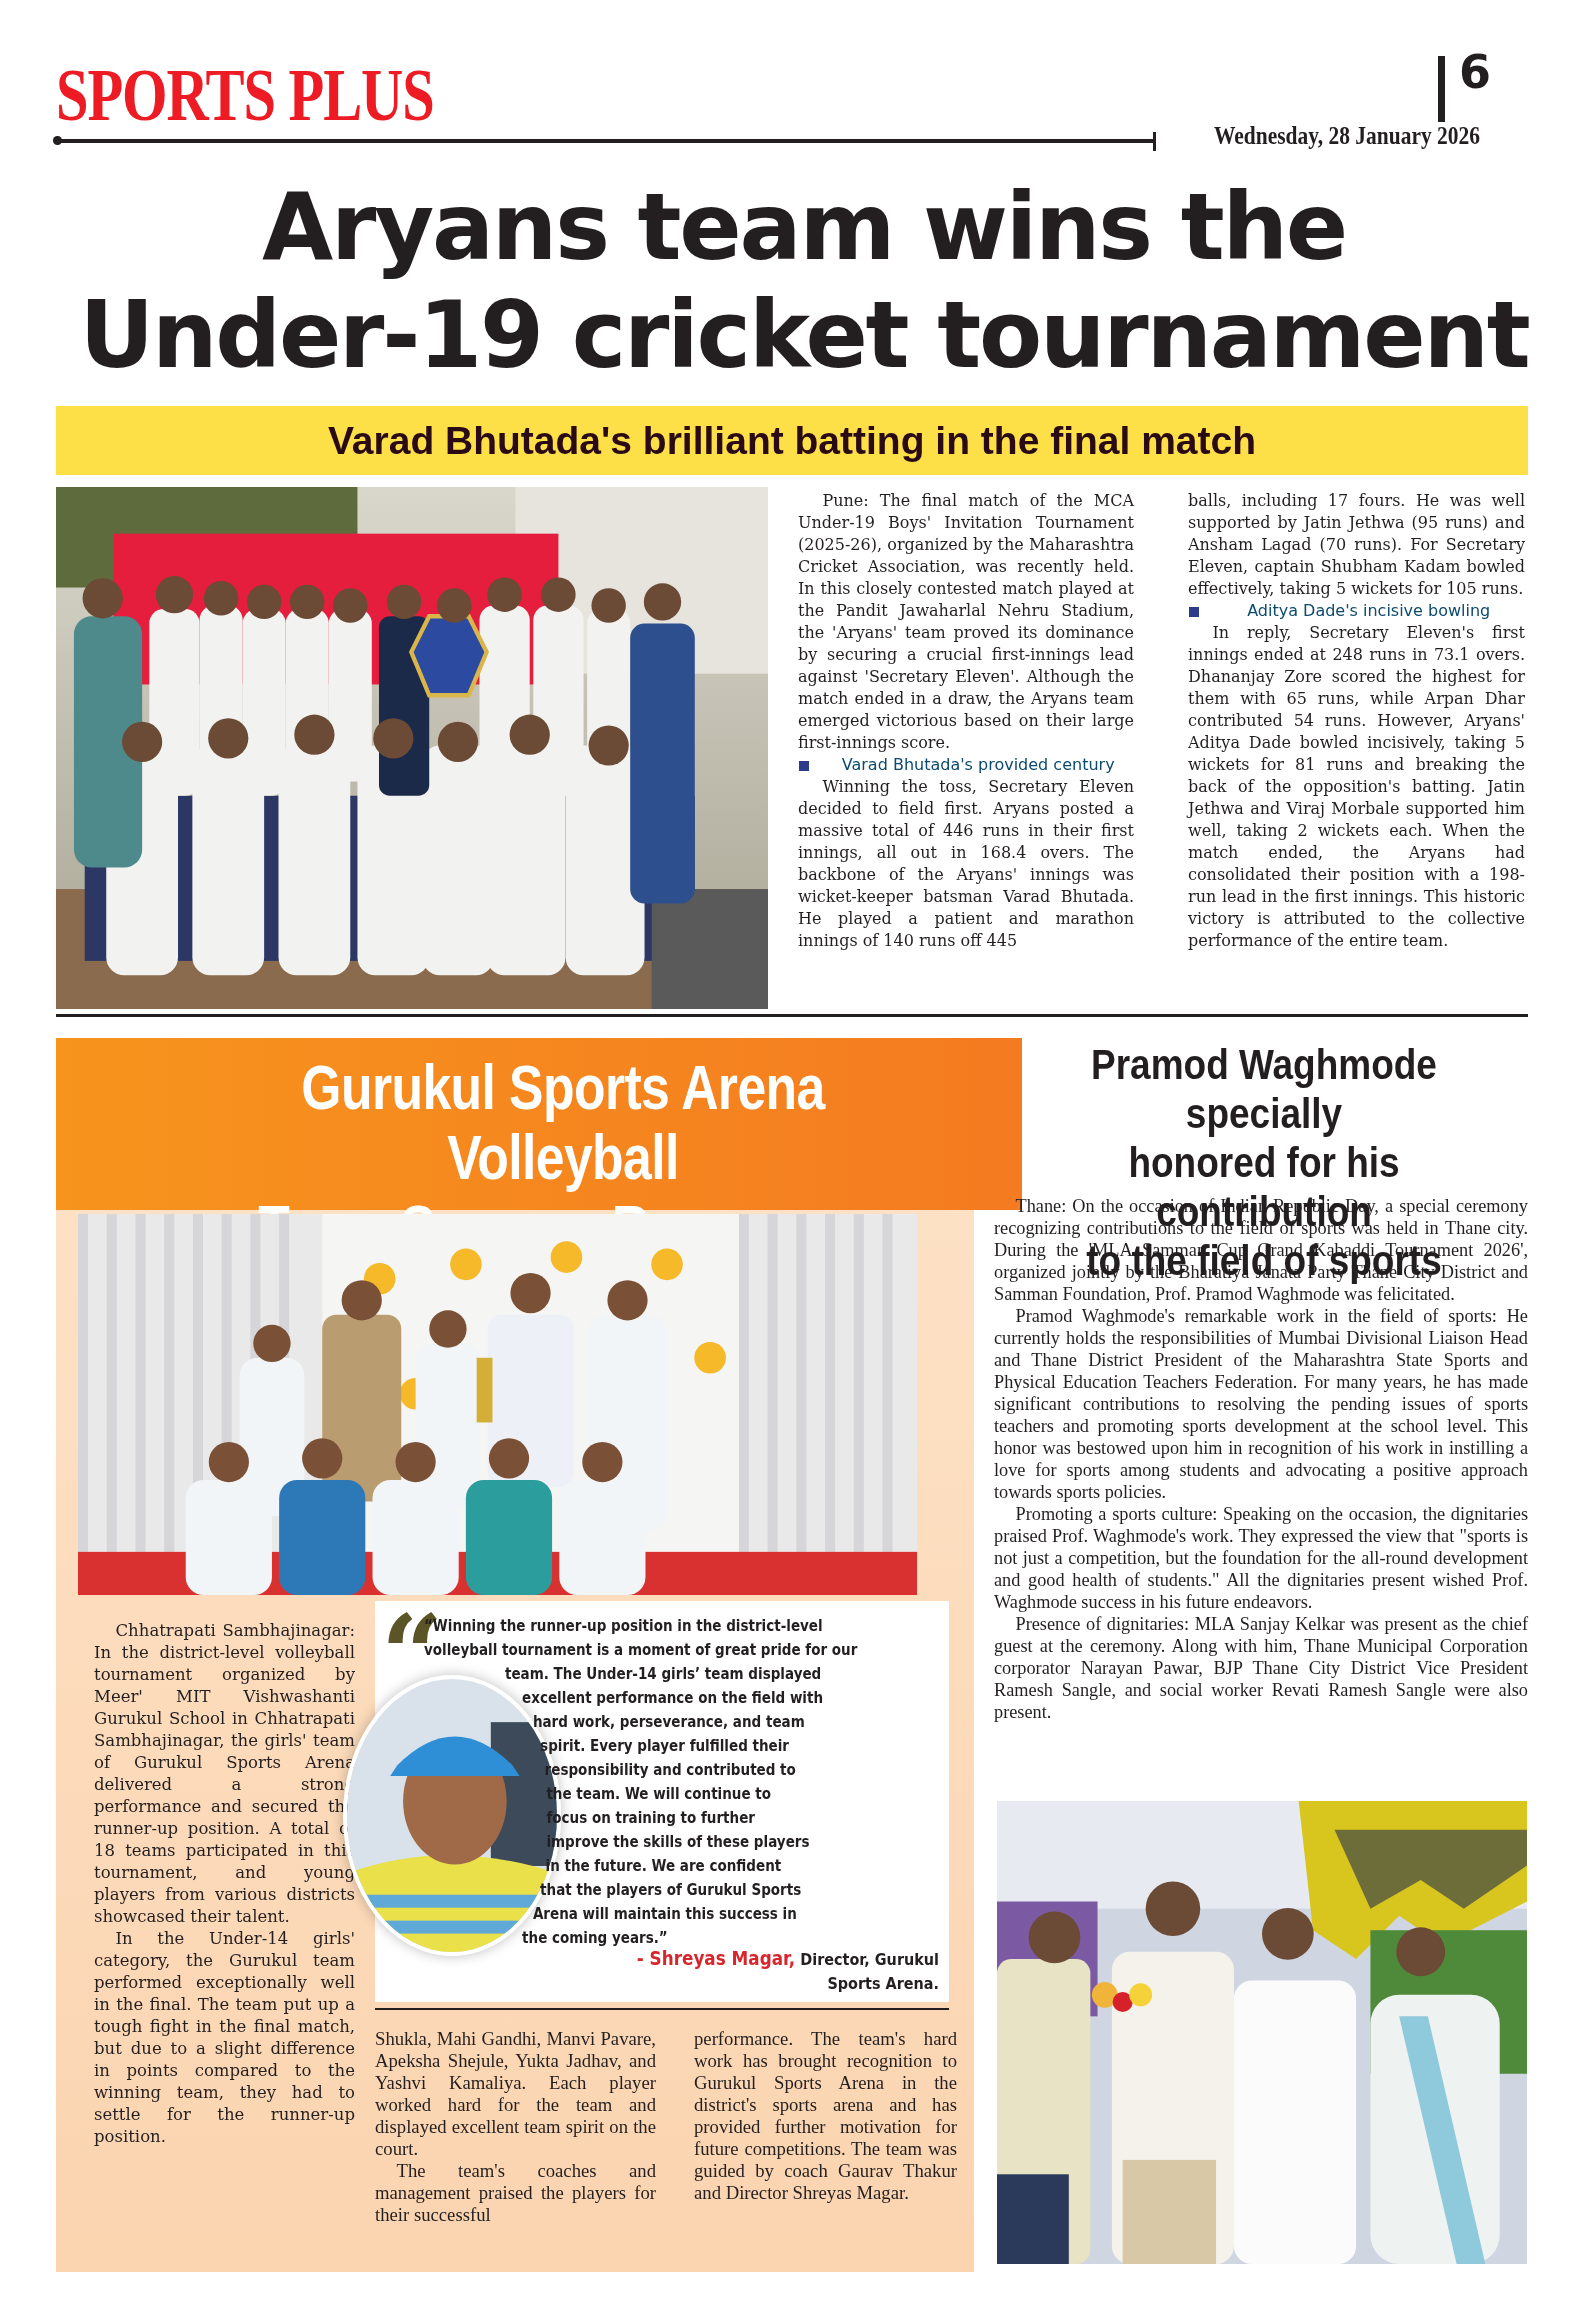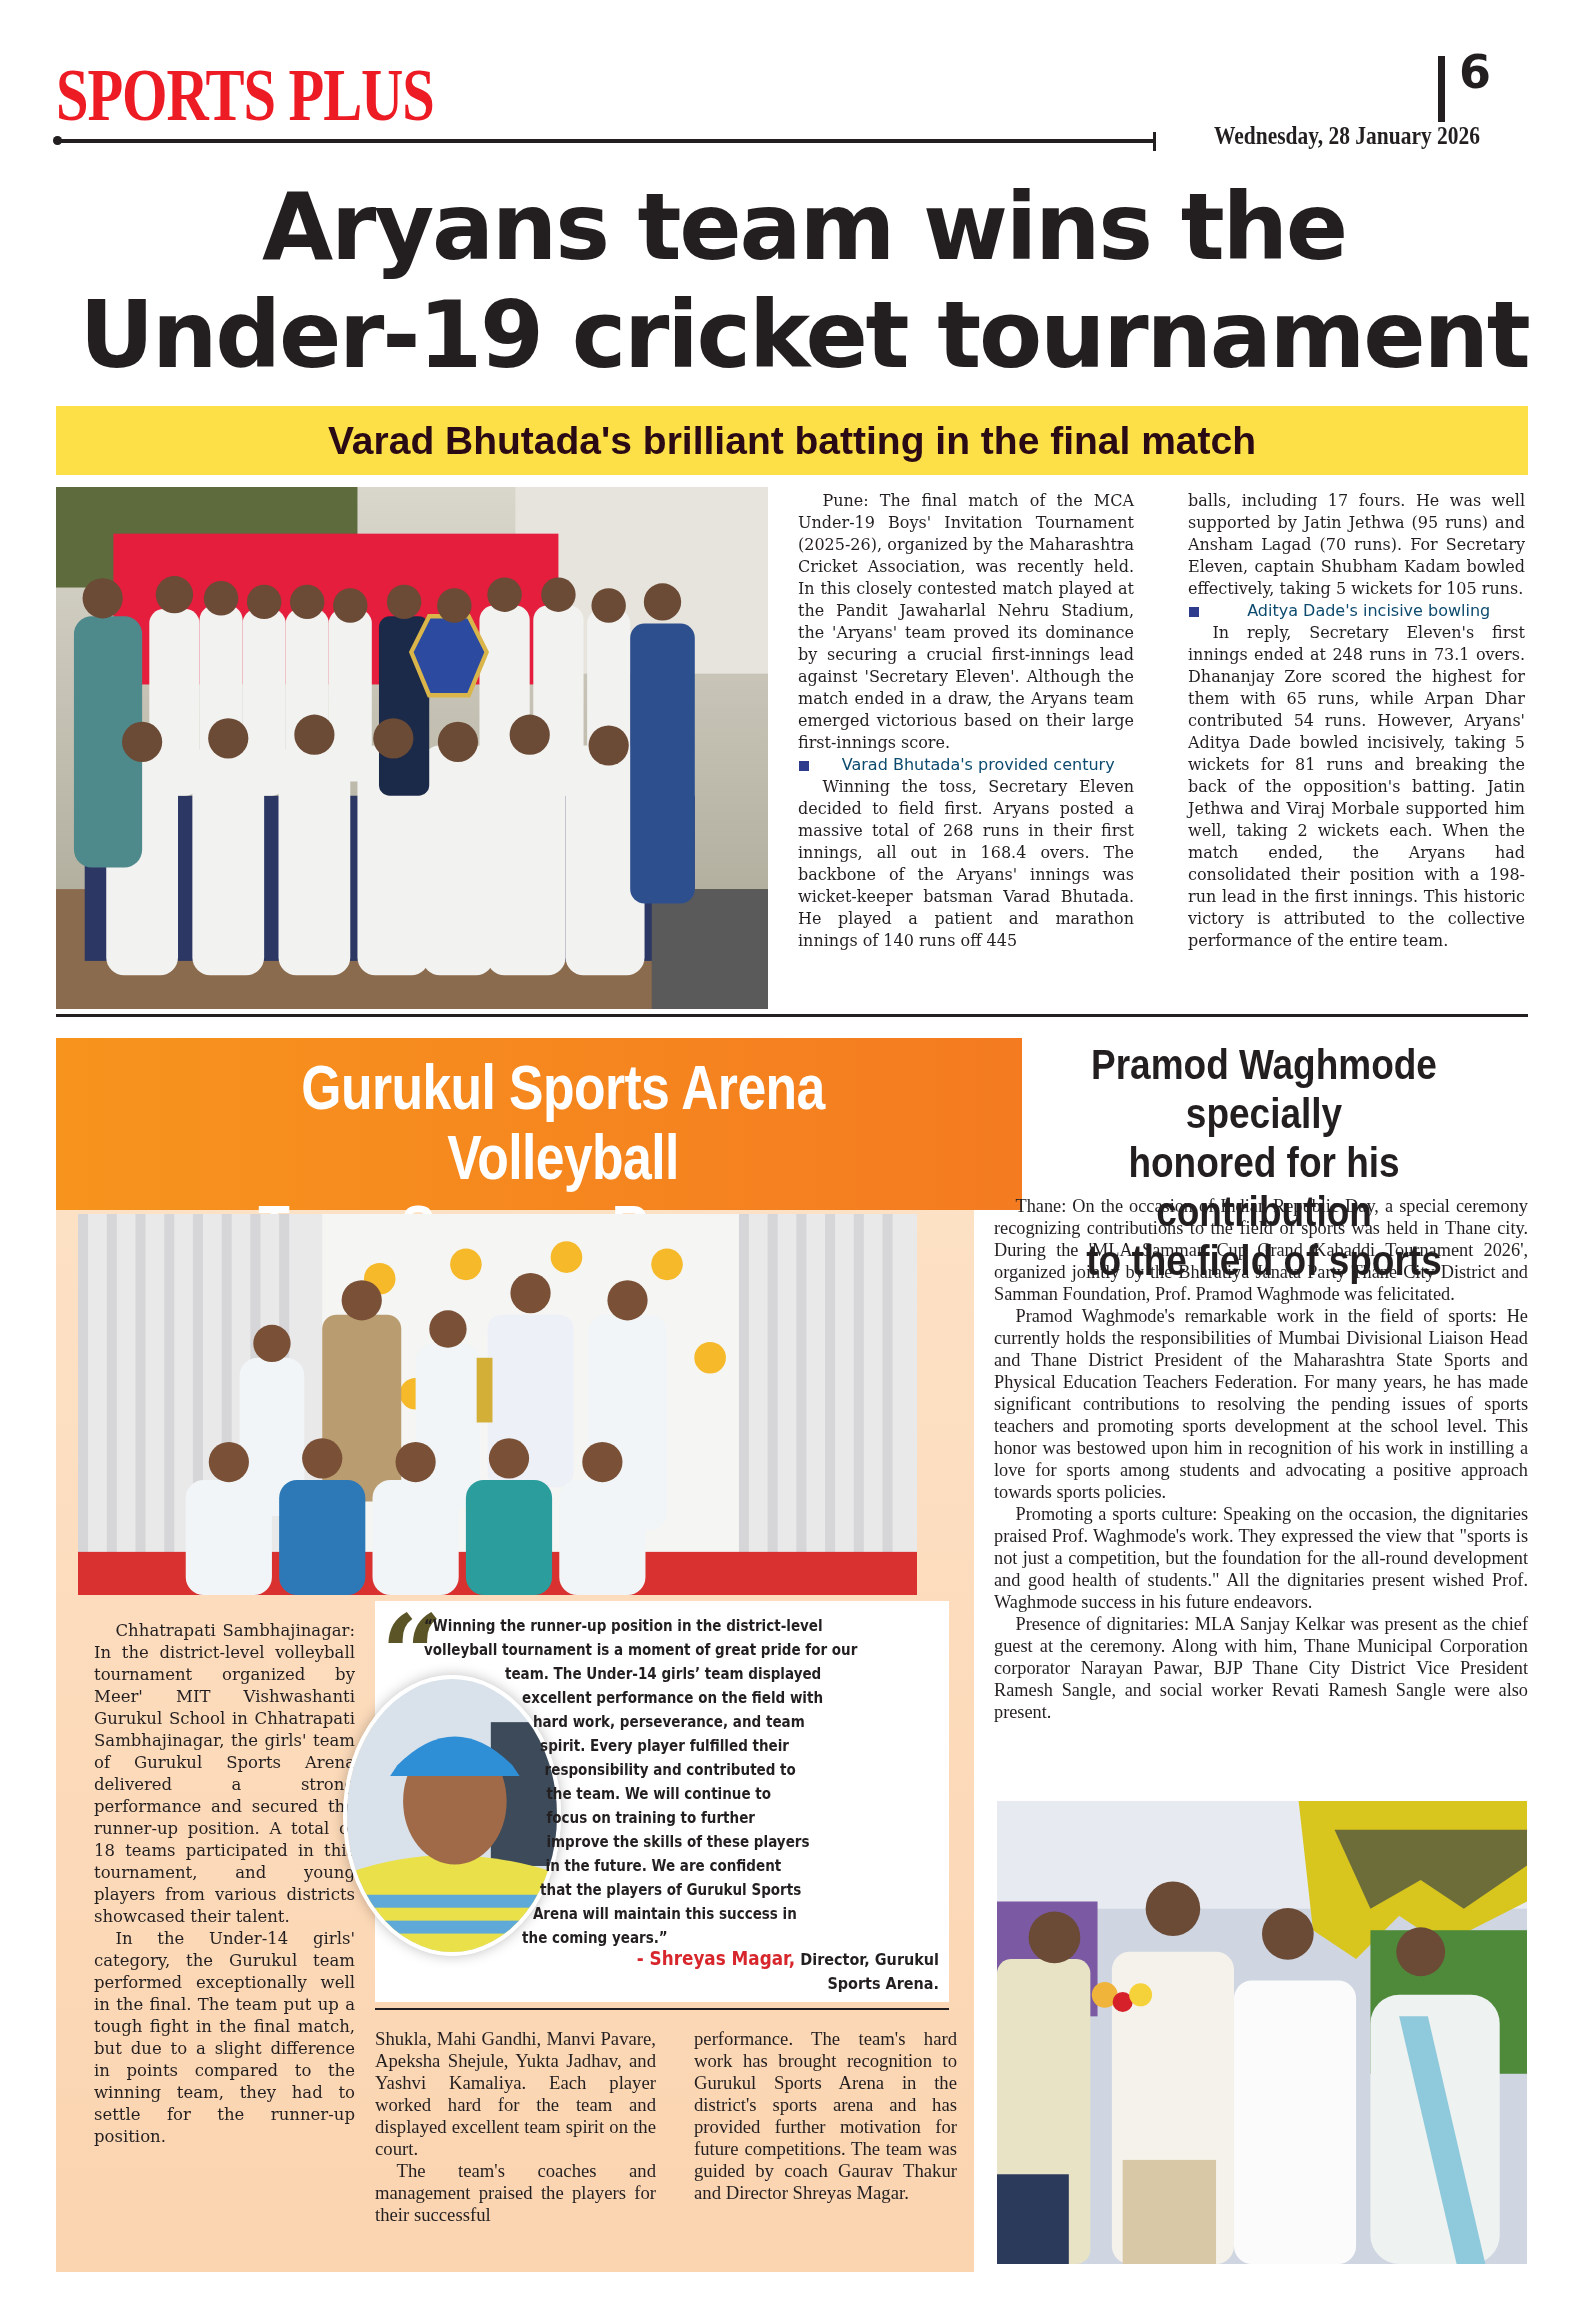--- a/index.html
+++ b/index.html
@@ -130,21 +130,21 @@
         <circle cx="560" cy="355" r="28"></circle>
         <circle cx="660" cy="345" r="28"></circle>
         <circle cx="770" cy="360" r="28"></circle>
     </g>
   </svg>
 </div>
 
 <div class="abs col" style="left:798px;top:490px;width:336px;">
   <p>Pune: The final match of the MCA Under-19 Boys' Invitation Tournament (2025-26), organized by the Maharashtra Cricket Association, was recently held. In this closely contested match played at the Pandit Jawaharlal Nehru Stadium, the 'Aryans' team proved its dominance by securing a crucial first-innings lead against 'Secretary Eleven'. Although the match ended in a draw, the Aryans team emerged victorious based on their large first-innings score.</p>
   <p class="subhd">Varad Bhutada's provided century</p>
-  <p>Winning the toss, Secretary Eleven decided to field first. Aryans posted a massive total of 268 runs in their first innings, all out in 168.4 overs. The backbone of the Aryans' innings was wicket-keeper batsman Varad Bhutada. He played a patient and marathon innings of 140 runs off 445</p>
+  <p>Winning the toss, Secretary Eleven decided to field first. Aryans posted a massive total of 446 runs in their first innings, all out in 168.4 overs. The backbone of the Aryans' innings was wicket-keeper batsman Varad Bhutada. He played a patient and marathon innings of 140 runs off 445</p>
 </div>
 <div class="abs col" style="left:1188px;top:490px;width:337px;">
   <p class="noindent">balls, including 17 fours. He was well supported by Jatin Jethwa (95 runs) and Ansham Lagad (70 runs). For Secretary Eleven, captain Shubham Kadam bowled effectively, taking 5 wickets for 105 runs.</p>
   <p class="subhd">Aditya Dade's incisive bowling</p>
   <p>In reply, Secretary Eleven's first innings ended at 248 runs in 73.1 overs. Dhananjay Zore scored the highest for them with 65 runs, while Arpan Dhar contributed 54 runs. However, Aryans' Aditya Dade bowled incisively, taking 5 wickets for 81 runs and breaking the back of the opposition's batting. Jatin Jethwa and Viraj Morbale supported him well, taking 2 wickets each. When the match ended, the Aryans had consolidated their position with a 198-run lead in the first innings. This historic victory is attributed to the collective performance of the entire team.</p>
 </div>
 
 <div class="abs rule-mid"></div>
 
 <div class="abs vb-box"></div>

